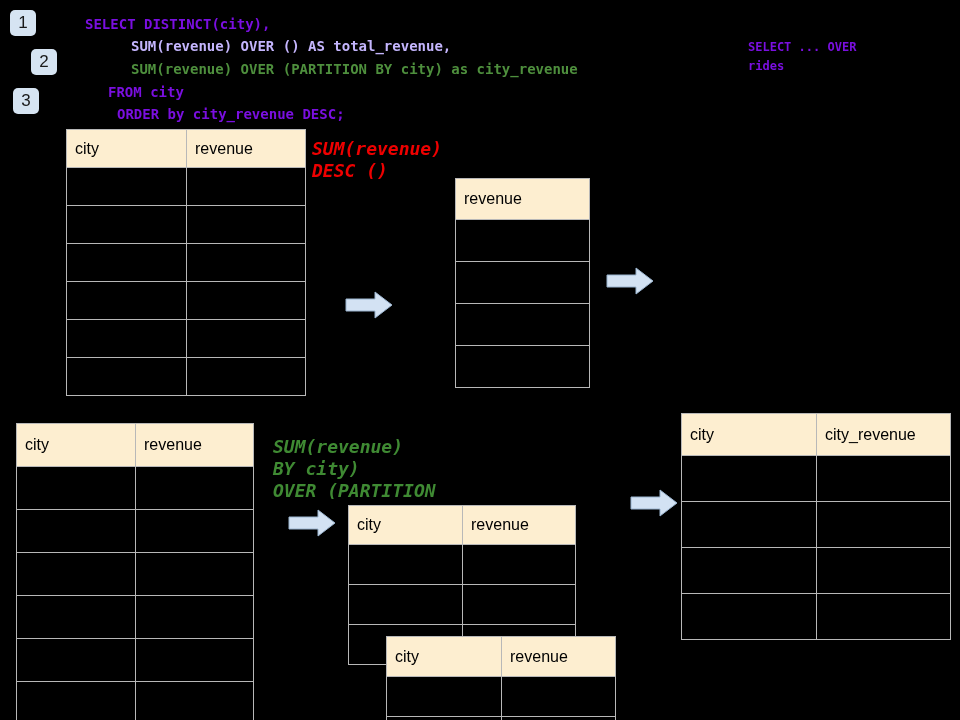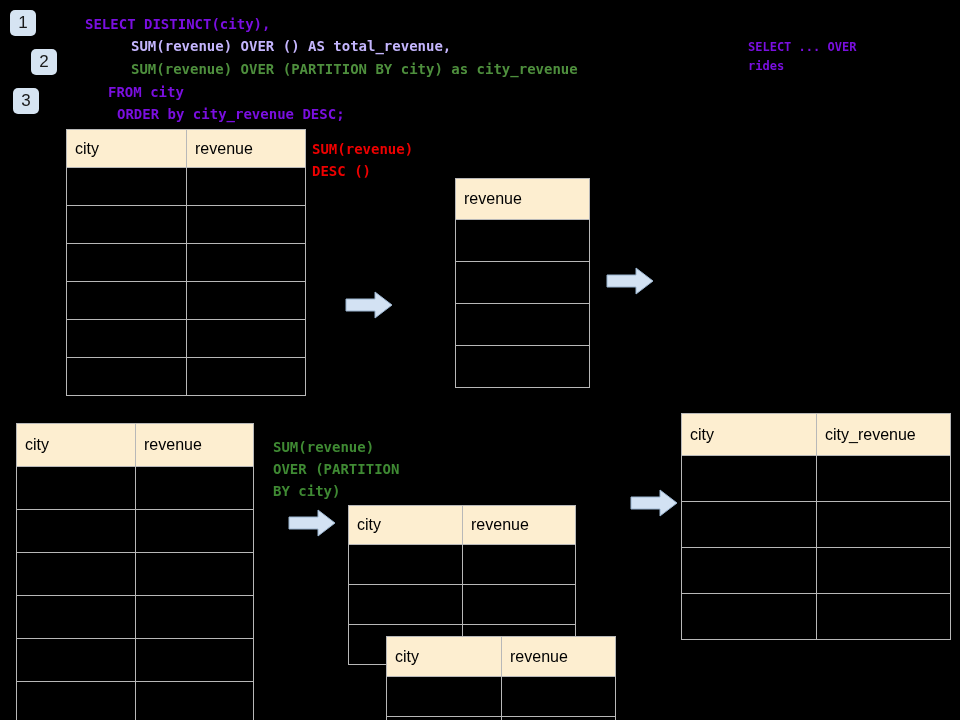--- a/index.html
+++ b/index.html
@@ -40,24 +40,25 @@
     line-height: 22px;
   }
   .sql-purple { color: #7a0fe0; }
   .sql-red    { color: #c4b5fd; }
   .sql-green  { color: #4e8f3d; }
 
   
   .annot {
     position: absolute;
     font-family: "DejaVu Sans Mono", "Liberation Mono", monospace;
-    font-size: 14px;
+    font-size: 18px;
     font-weight: bold;
     line-height: 22px;
     white-space: pre;
+    font-style: italic;
   }
   .annot-red   { color: #ee0000; }
   .annot-green { color: #3f8a33; }
 
   
   .tbl {
     position: absolute;
     border-collapse: collapse;
     background: #000000;
     table-layout: fixed;
@@ -90,21 +91,21 @@
     <div class="badge" style="left: 10px; top: 10px;">1</div>
     <div class="badge" style="left: 31px; top: 49px;">2</div>
     <div class="badge" style="left: 13px; top: 88px;">3</div>
     <div class="sql sql-purple" style="left: 85px; top: 13px;">SELECT DISTINCT(city),</div>
     <div class="sql sql-red" style="left: 131px; top: 35px;">SUM(revenue) OVER () AS total_revenue,</div>
     <div class="sql sql-green" style="left: 131px; top: 58px;">SUM(revenue) OVER (PARTITION BY city) as city_revenue</div>
     <div class="sql sql-purple" style="left: 108px; top: 81px;">FROM city</div>
     <div class="sql sql-purple" style="left: 108px; top: 103px; margin-left: 9px;">ORDER by city_revenue DESC;</div>
     <div class="sql sql-purple" style="left: 748px; top: 38px; font-size: 12px; line-height: 19px;"><div>SELECT ... OVER</div><div>rides</div></div>
     <div class="annot annot-red" style="left: 312px; top: 138px;"><div>SUM(revenue)</div><div>DESC ()</div></div>
-    <div class="annot annot-green" style="left: 273px; top: 436px;"><div>SUM(revenue)</div><div>OVER (PARTITION</div><div>BY city)</div></div>
+    <div class="annot annot-green" style="left: 273px; top: 436px;"><div>SUM(revenue)</div><div>BY city)</div><div>OVER (PARTITION</div></div>
     <table class="tbl" style="left: 66px; top: 129px; width: 240px;">
       <colgroup>
         <col style="width: 120px;">
         <col style="width: 119px;">
       </colgroup>
       <thead>
         <tr style="height: 37px;">
           <th style="height: 37px;">city</th>
           <th style="height: 37px;">revenue</th>
         </tr>

